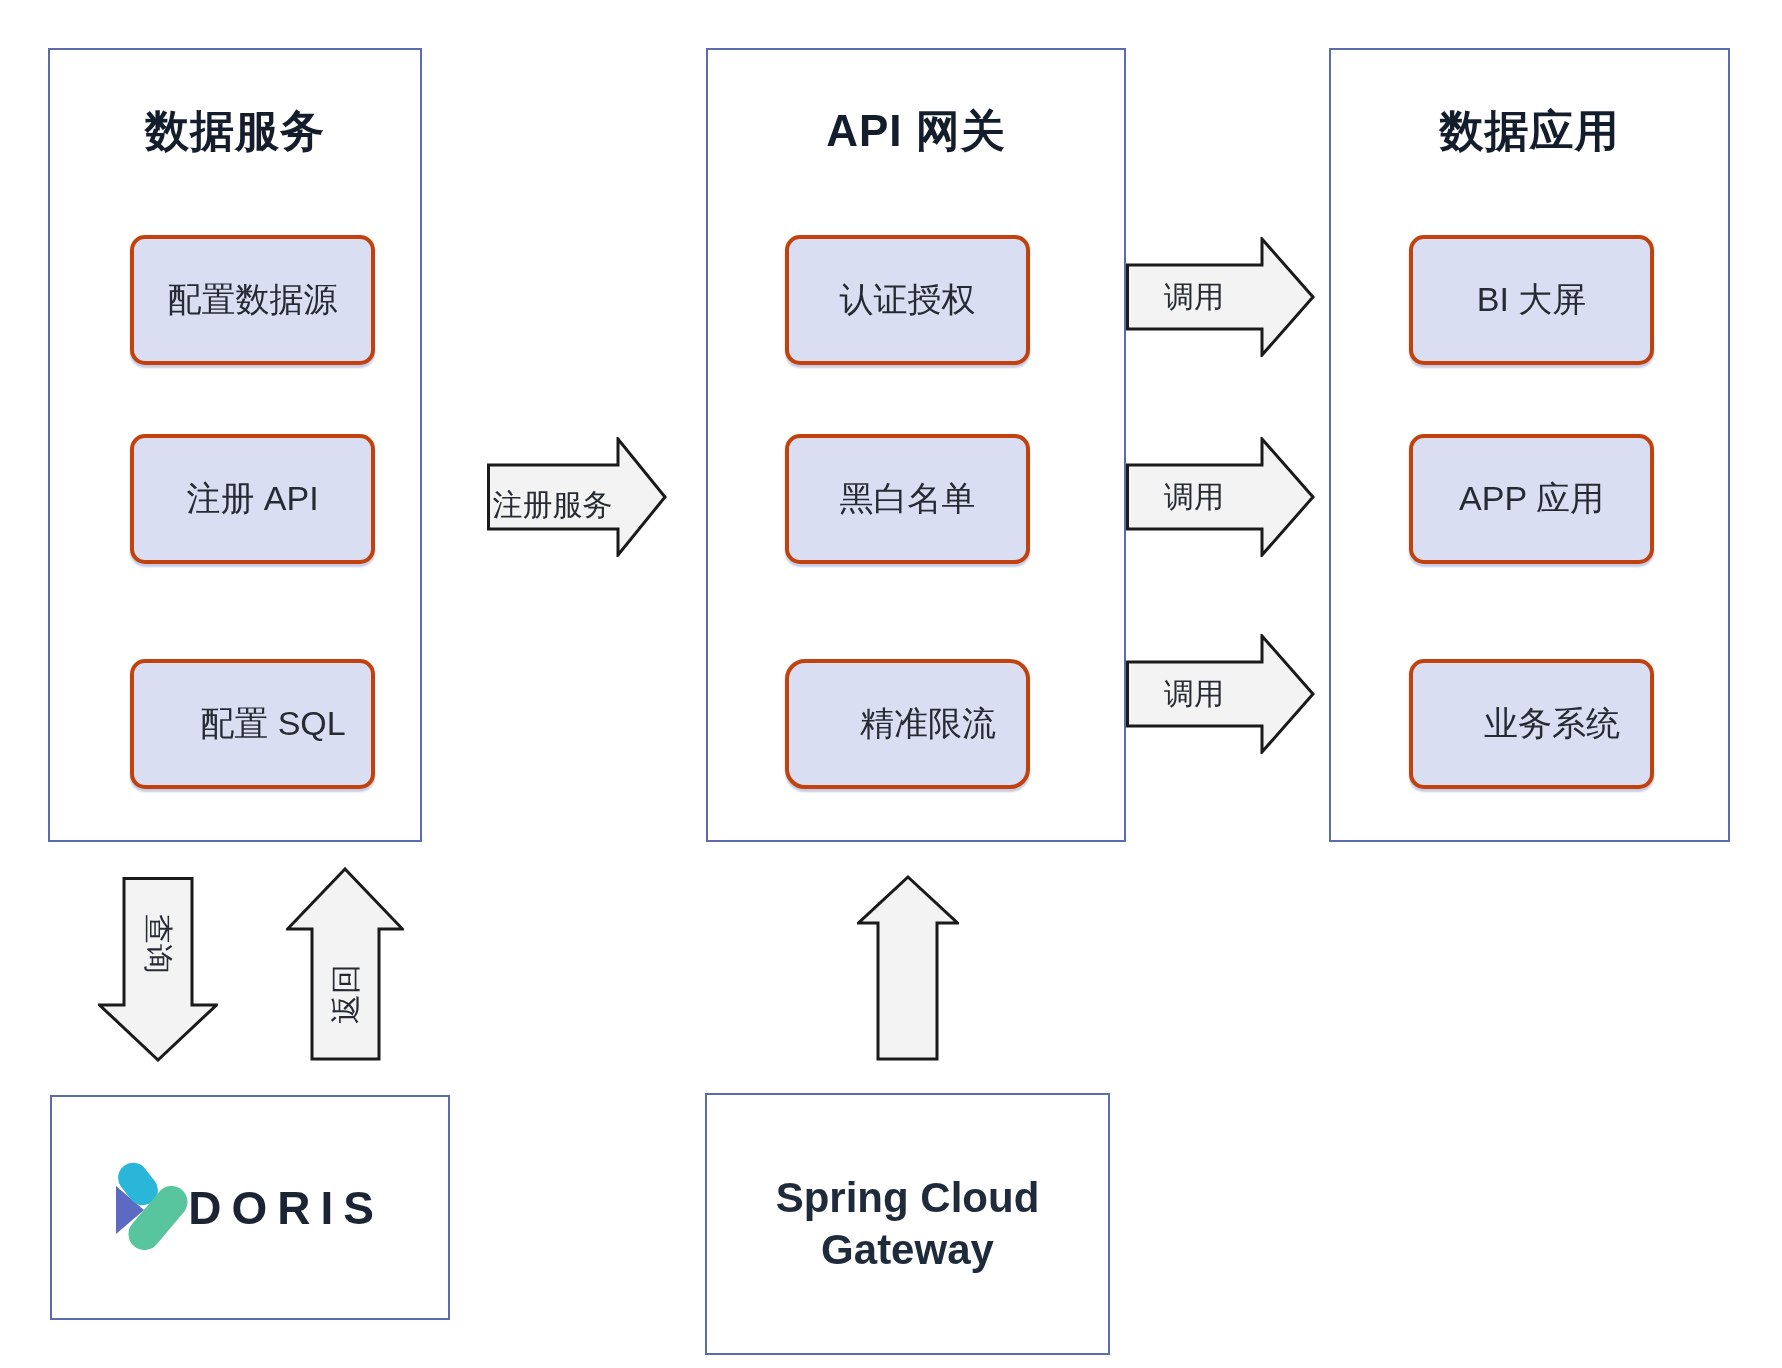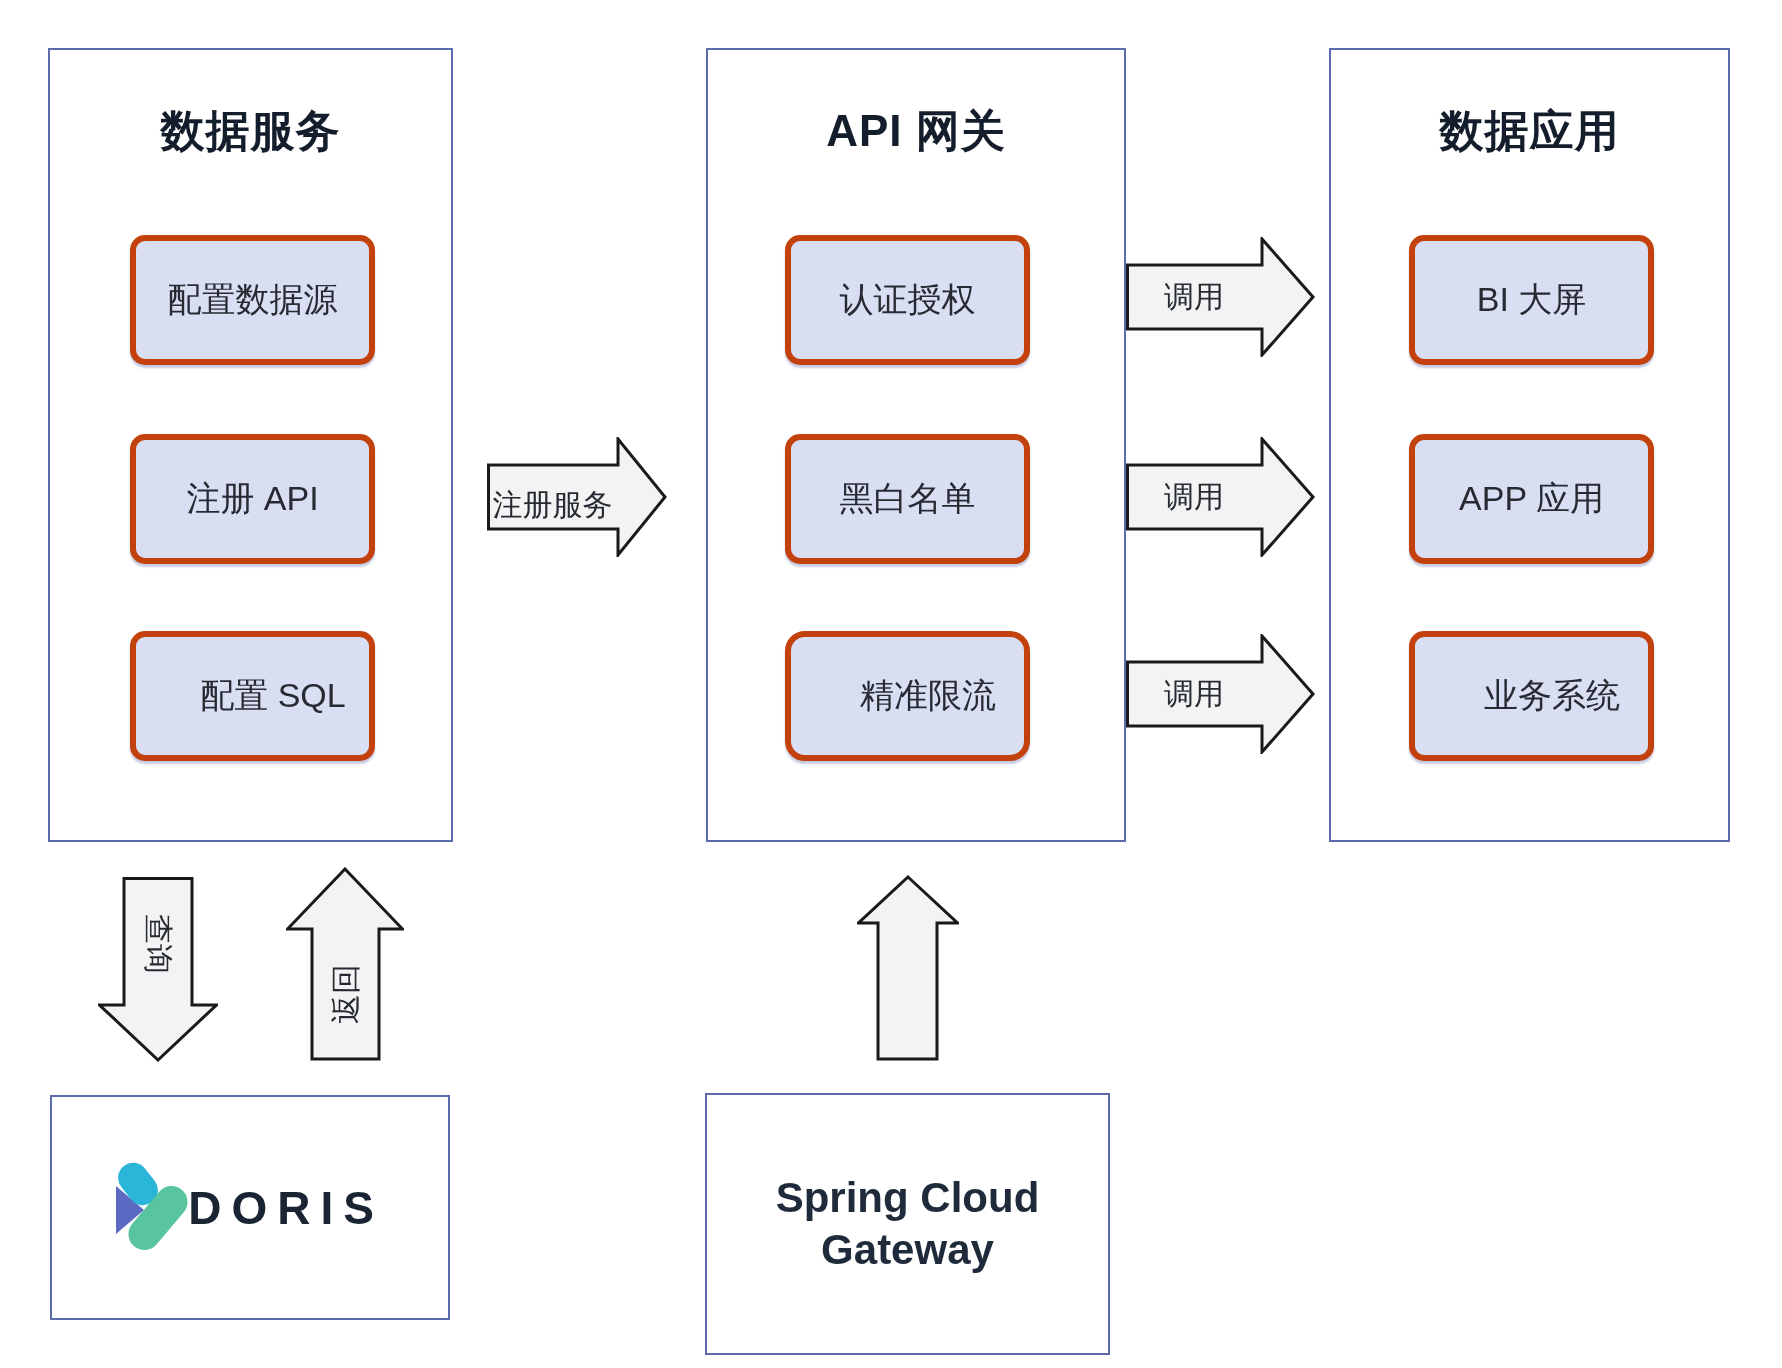--- a/index.html
+++ b/index.html
@@ -9,26 +9,26 @@
   }
   .group{
     position:absolute;background:#ffffff;border:2px solid #5b6bae;box-sizing:border-box;
   }
   .group-title{
     position:absolute;left:0;top:52px;width:100%;text-align:center;
     font-size:44px;font-weight:700;color:#141d2b;letter-spacing:1px;
   }
   .item-box{
     position:absolute;width:245px;height:130px;box-sizing:border-box;
-    background:#d9def2;border:6px solid #c2410c;border-radius:15px;
+    background:#d9def2;border:4px solid #c2410c;border-radius:15px;
     box-shadow:0 3px 2px rgba(91,107,174,0.35);
     display:flex;align-items:center;justify-content:center;
     font-size:34px;color:#262b33;
   }
-  .r1{top:185px;} .r2{top:384px;} .r3{top:581px;padding-left:41px;}
+  .r1{top:185px;} .r2{top:384px;} .r3{top:609px;padding-left:41px;}
   .arrow{position:absolute;}
   .arrow svg{display:block;}
   .arrow-label{
     position:absolute;display:flex;align-items:center;justify-content:center;
     font-size:30px;color:#262b33;white-space:nowrap;
   }
   .rot90{transform:rotate(90deg);}
   .rot-90{transform:rotate(-90deg);}
   .footer-box{
     position:absolute;background:#ffffff;border:2px solid #5b6bae;box-sizing:border-box;
@@ -40,21 +40,21 @@
   }
   .gateway-text{
     width:310px;text-align:center;font-size:42px;font-weight:700;line-height:1.25;color:#1f2a3a;
   }
 </style>
 </head>
 <body>
 
 <div class="canvas">
 
-  <div class="group" style="left:48px;top:48px;width:405px;height:794px;">
+  <div class="group" style="left:48px;top:48px;width:374px;height:794px;">
     <div class="group-title">数据服务</div>
     <div class="item-box r1" style="left:80px;">配置数据源</div>
     <div class="item-box r2" style="left:80px;">注册 API</div>
     <div class="item-box r3" style="left:80px;">配置 SQL</div>
   </div>
 
   <div class="group" style="left:706px;top:48px;width:420px;height:794px;">
     <div class="group-title">API 网关</div>
     <div class="item-box r1" style="left:77px;">认证授权</div>
     <div class="item-box r2" style="left:77px;">黑白名单</div>

